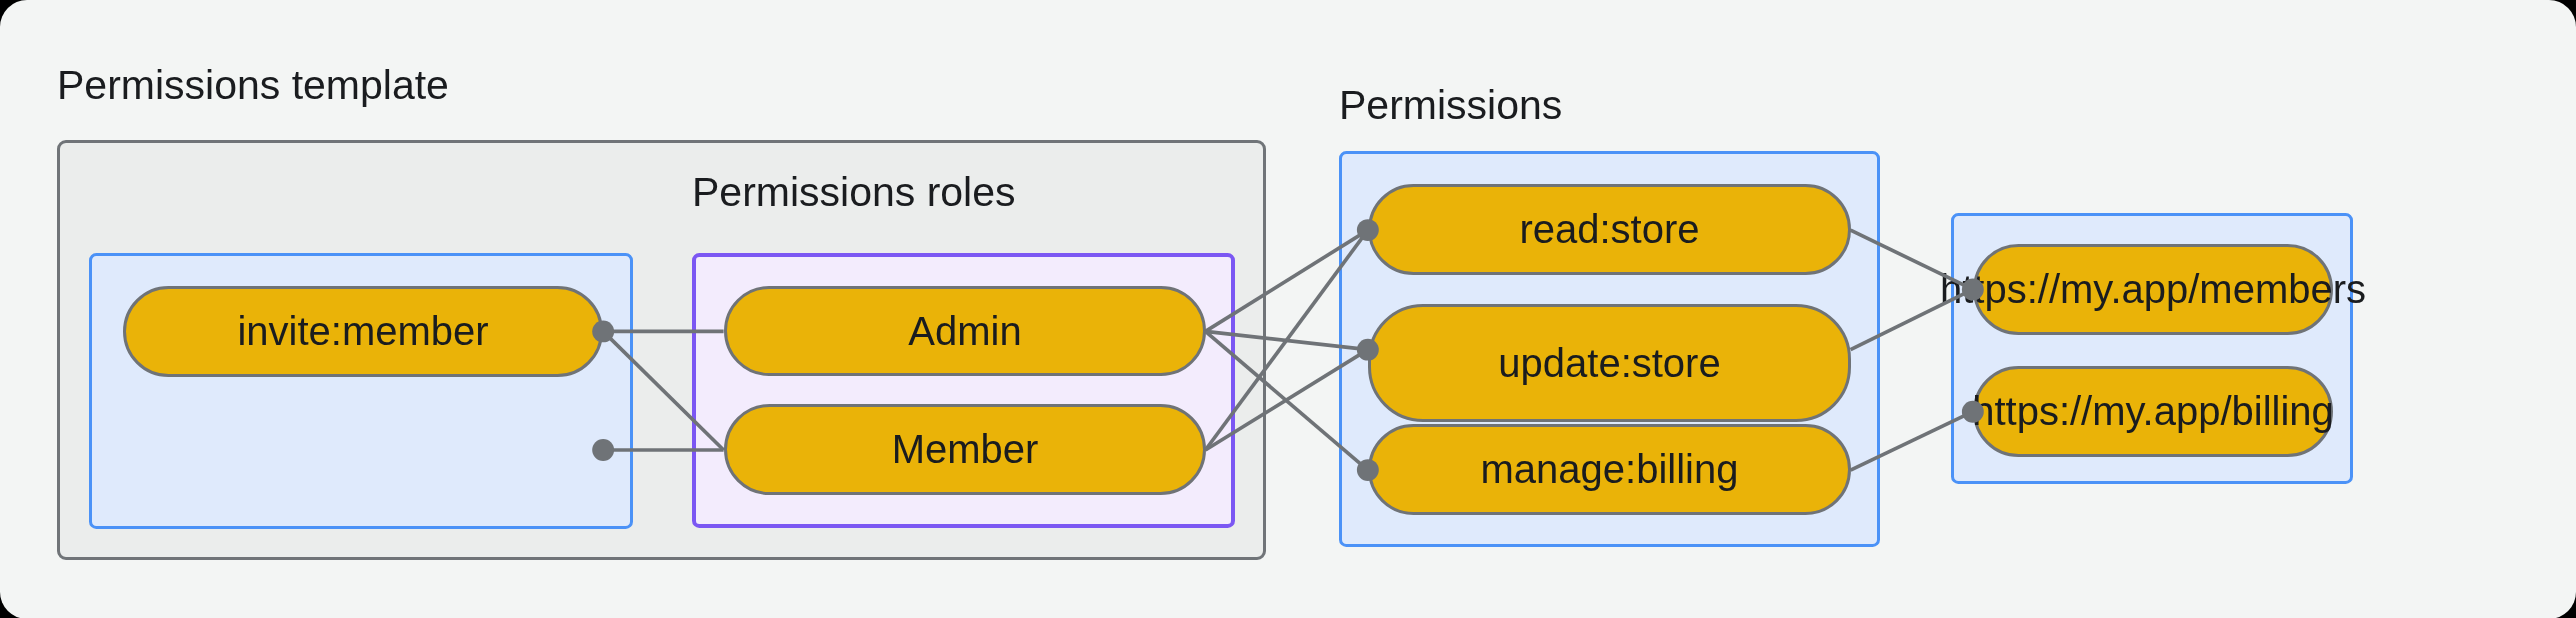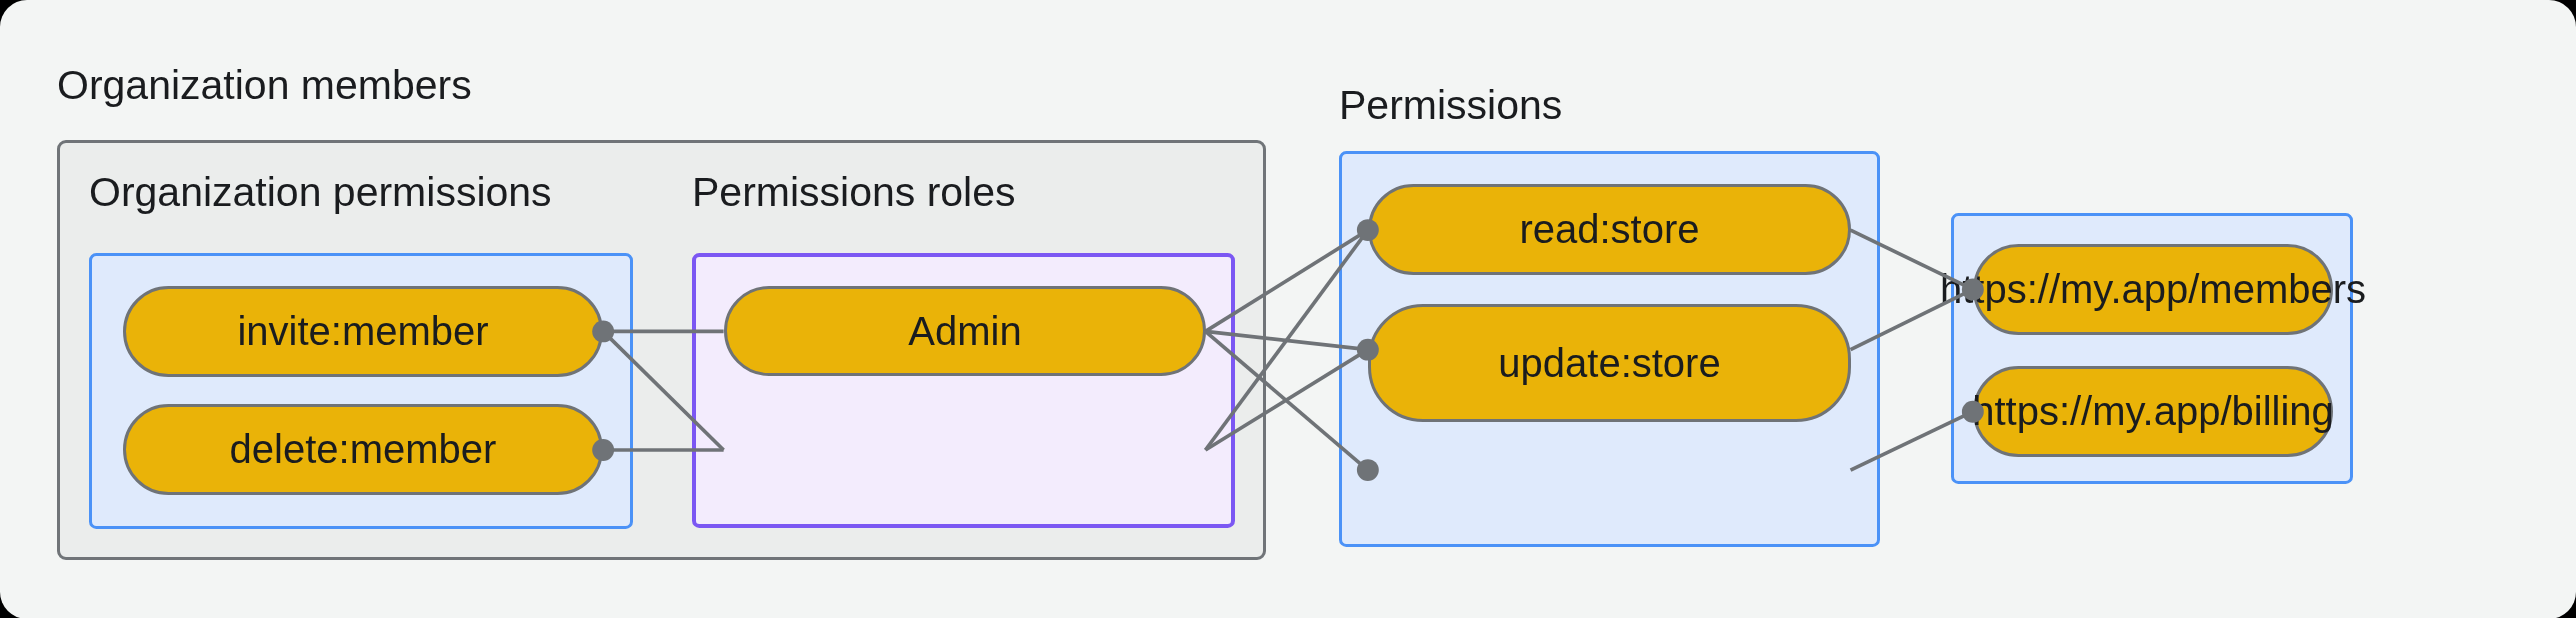--- a/index.html
+++ b/index.html
@@ -67,40 +67,40 @@
     left:0;top:0;
     width:2576px;height:619px;
     pointer-events:none;
   }
 </style>
 </head>
 <body>
 
 <div class="canvas">
 
-  <div class="label" style="left:57px;top:65px;">Organization members</div>
+  <div class="label" style="left:57px;top:65px;">Permissions template</div>
 
   <div class="box gray" style="left:57px;top:140px;width:1209px;height:420px;"></div>
 
-  <div class="label" style="left:89px;top:172px;">Organization permissions</div>
   <div class="label" style="left:692px;top:172px;">Permissions roles</div>
   <div class="label" style="left:1339px;top:69px;margin-top:16px;">Permissions</div>
 
   <div class="box blue" style="left:89px;top:253px;width:544px;height:276px;"></div>
   <div class="box purple" style="left:692px;top:253px;width:543px;height:275px;"></div>
   <div class="box blue" style="left:1339px;top:151px;width:541px;height:396px;"></div>
   <div class="box blue" style="left:1951px;top:213px;width:402px;height:271px;"></div>
 
   <div class="pill" style="left:123px;top:286px;width:480px;height:91px;">invite:member</div>
-  <div class="pill" style="left:123px;top:404px;width:480px;height:91px;">delete:member</div>
 
   <div class="pill" style="left:724px;top:286px;width:482px;height:90px;">Admin</div>
+  <div class="pill" style="left:724px;top:404px;width:482px;height:91px;">Member</div>
 
   <div class="pill" style="left:1368px;top:184px;width:483px;height:91px;">read:store</div>
   <div class="pill" style="left:1368px;top:304px;width:483px;height:118px;">update:store</div>
+  <div class="pill" style="left:1368px;top:424px;width:483px;height:91px;">manage:billing</div>
 
   <div class="pill" style="left:1973px;top:244px;width:360px;height:91px;">https://my.app/members</div>
   <div class="pill" style="left:1973px;top:366px;width:360px;height:91px;">https://my.app/billing</div>
 
   <svg class="overlay" id="overlay" viewBox="0 0 2823 678" xmlns="http://www.w3.org/2000/svg">
       <line x1="661" y1="363" x2="793" y2="363" stroke="#6f7377" stroke-width="4"></line>
       <line x1="661" y1="363" x2="793" y2="493" stroke="#6f7377" stroke-width="4"></line>
       <line x1="661" y1="493" x2="793" y2="493" stroke="#6f7377" stroke-width="4"></line>
       <line x1="1321" y1="363" x2="1499" y2="252" stroke="#6f7377" stroke-width="4"></line>
       <line x1="1321" y1="363" x2="1499" y2="383" stroke="#6f7377" stroke-width="4"></line>

